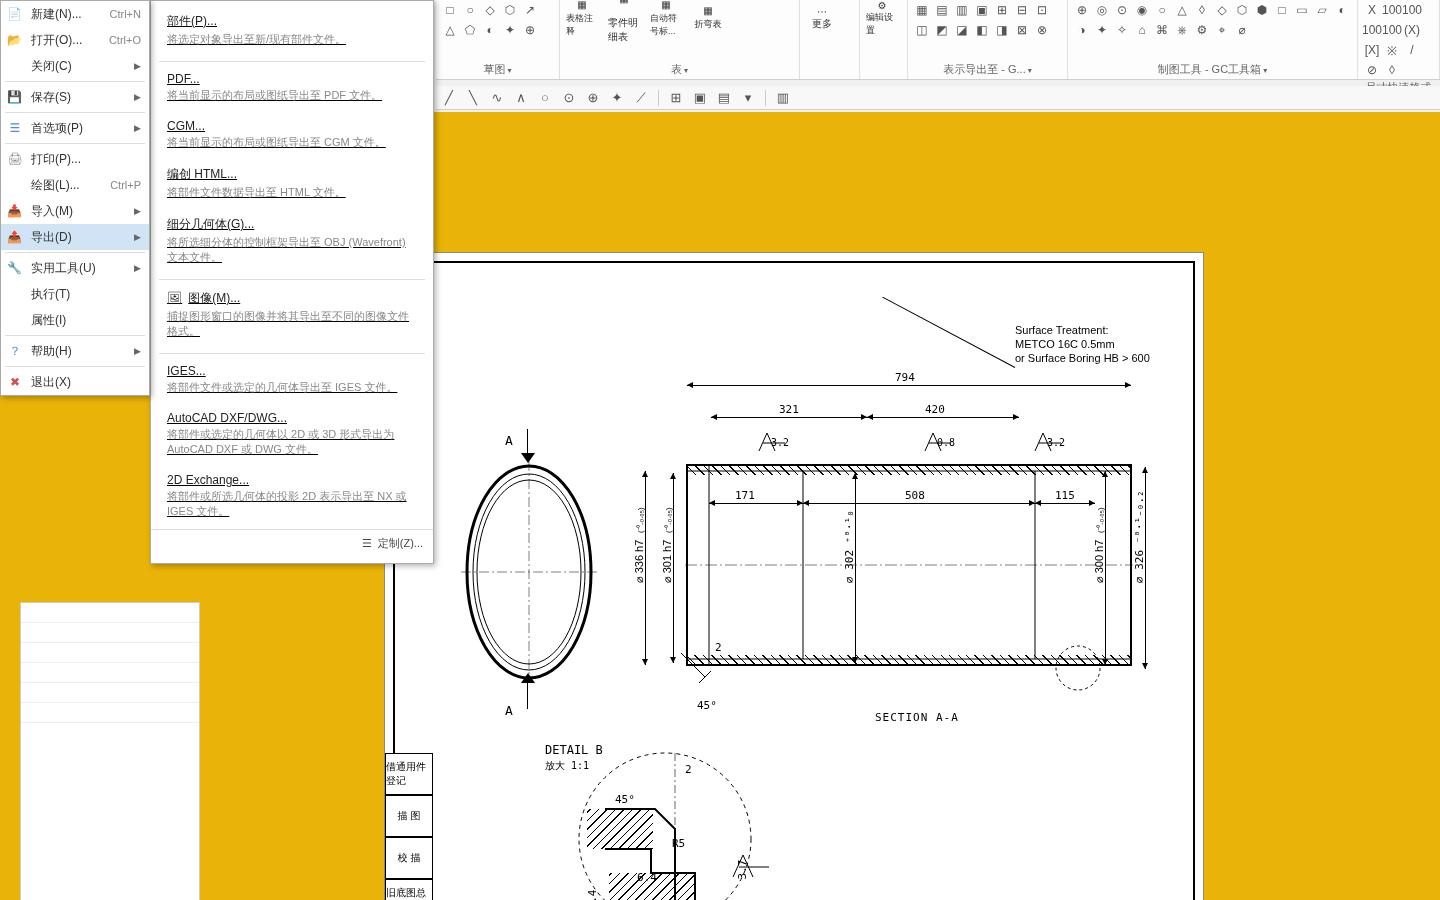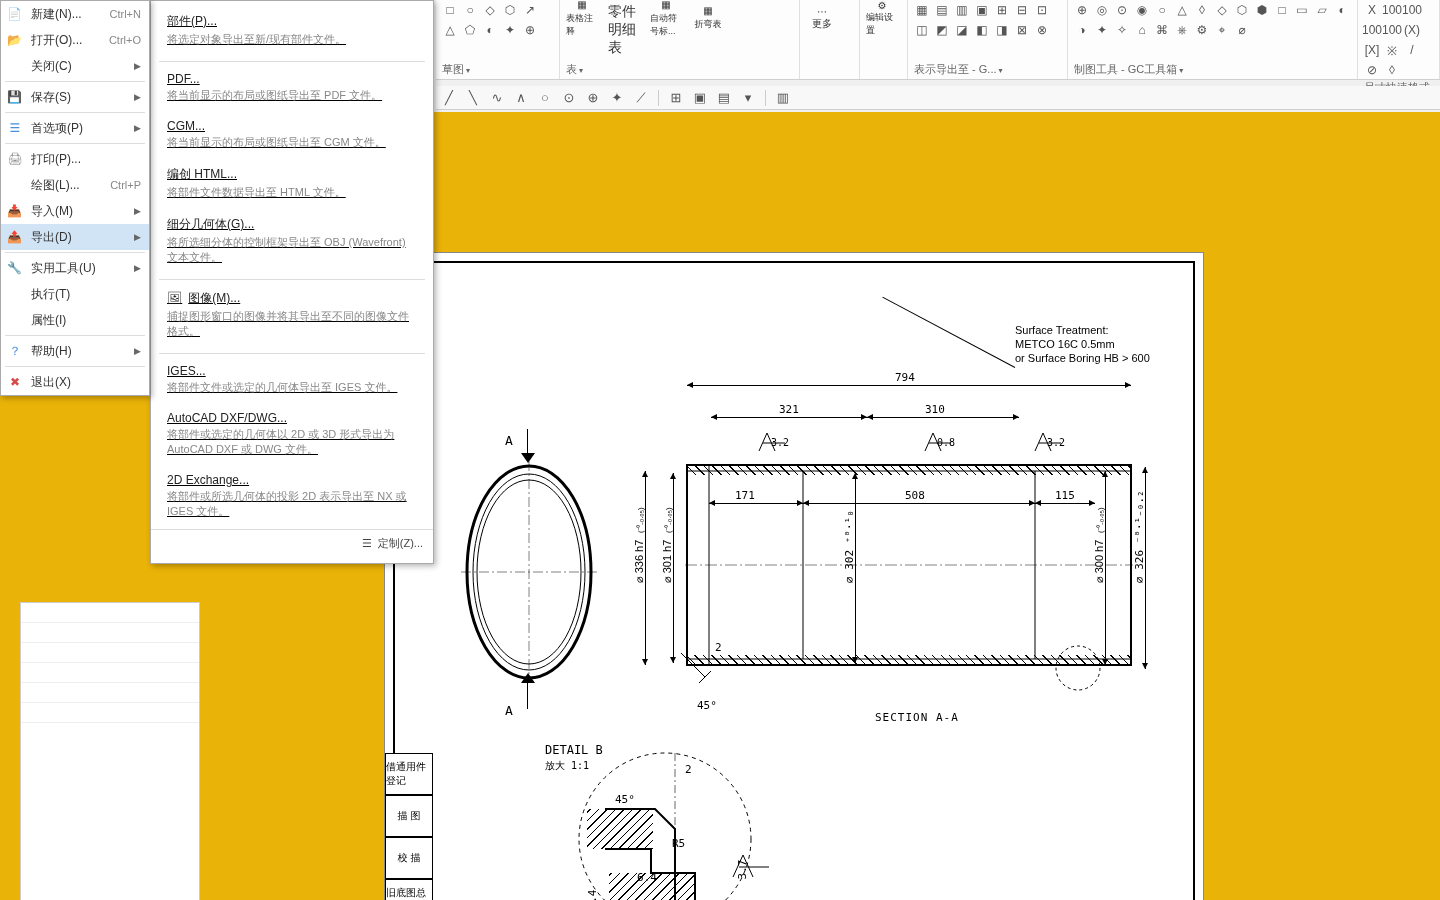--- a/index.html
+++ b/index.html
@@ -4,21 +4,21 @@
 <style>
 * { margin: 0; padding: 0; box-sizing: border-box; font-family: "Microsoft YaHei", "SimSun", sans-serif; }
 body { width: 1440px; height: 900px; background: #f0f0f0; overflow: hidden; position: relative; font-size: 12px; }
 
 
 .ribbon { position: absolute; top: 0; left: 436px; right: 0; height: 80px; background: #fdfdfd; border-bottom: 1px solid #d0d0d0; display: flex; }
 .ribbon-group { border-right: 1px solid #e0e0e0; padding: 2px 6px; display: flex; flex-direction: column; justify-content: space-between; }
 .ribbon-group-icons { display: flex; flex-wrap: wrap; gap: 4px; align-items: center; }
 .ribbon-icon { width: 16px; height: 16px; display: inline-flex; align-items: center; justify-content: center; font-size: 12px; color: #555; cursor: pointer; }
 .ribbon-icon.big { width: 32px; height: 32px; flex-direction: column; font-size: 10px; color: #333; }
-.ribbon-label { font-size: 11px; color: #666; text-align: left; padding-top: 2px; }
+.ribbon-label { font-size: 11px; color: #666; text-align: center; padding-top: 2px; }
 .ribbon-dropdown::after { content: "▾"; font-size: 8px; margin-left: 2px; color: #666; }
 
 
 .toolbar2 { position: absolute; top: 86px; left: 436px; right: 0; height: 24px; background: #f8f8f8; border-bottom: 1px solid #d0d0d0; display: flex; align-items: center; gap: 6px; padding: 0 4px; }
 .tb-icon { width: 18px; height: 18px; display: inline-flex; align-items: center; justify-content: center; color: #555; cursor: pointer; font-size: 13px; }
 .tb-sep { width: 1px; height: 16px; background: #ccc; margin: 0 2px; }
 
 
 .canvas-area { position: absolute; top: 112px; left: 0; right: 0; bottom: 0; background: #eab308; }
 .left-panel { position: absolute; top: 490px; left: 20px; width: 180px; height: 310px; background: #fff; border: 1px solid #ccc; }
@@ -81,21 +81,21 @@
         <span class="ribbon-icon">⬠</span>
         <span class="ribbon-icon">◐</span>
         <span class="ribbon-icon">✦</span>
         <span class="ribbon-icon">⊕</span>
       </div>
     <div class="ribbon-label ribbon-dropdown">草图</div>
   </div>
   <div class="ribbon-group" style="width:240px">
     <div class="ribbon-group-icons" id="rg1" style="gap:10px">
         <span class="ribbon-icon big">▦<span style="font-size:9px;margin-top:2px">表格注释</span></span>
-        <span class="ribbon-icon big">▦<span style="font-size:14px;margin-top:12px">零件明细表</span></span>
+        <span class="ribbon-icon big">▦<span style="font-size:10px;margin-top:12px">零件明细表</span></span>
         <span class="ribbon-icon big">▦<span style="font-size:9px;margin-top:2px">自动符号标...</span></span>
         <span class="ribbon-icon big">▦<span style="font-size:9px;margin-top:2px">折弯表</span></span>
       </div>
     <div class="ribbon-label ribbon-dropdown">表</div>
   </div>
   <div class="ribbon-group" style="width:60px">
     <div class="ribbon-group-icons">
         <span class="ribbon-icon big">⋯<span style="font-size:10px">更多</span></span>
       </div>
   </div>
@@ -206,21 +206,21 @@
       <div>METCO 16C 0.5mm</div>
       <div>or Surface Boring HB &gt; 600</div>
     </div>
     <div class="dim-line" style="top:114px; left:480px; width:150px; height:1px; transform:rotate(28deg); transform-origin:right center"></div>
 
     <div class="dim-text" style="top:118px; left:510px">794</div>
     <div class="dim-arrow" style="top:132px; left:302px; width:444px"></div>
 
     <div class="dim-text" style="top:150px; left:394px">321</div>
     <div class="dim-arrow" style="top:164px; left:326px; width:156px"></div>
-    <div class="dim-text" style="top:150px; left:540px">310</div>
+    <div class="dim-text" style="top:150px; left:540px">420</div>
     <div class="dim-arrow" style="top:164px; left:482px; width:152px"></div>
 
     <div class="dim-text" style="top:184px; left:386px; font-size:10px">3.2</div>
     <svg style="position:absolute; top:178px; left:372px" width="30" height="22">
         <path d="M2 20 L10 2 L18 20 M6 12 L28 12" stroke="#000" fill="none"></path>
       </svg>
     <div class="dim-text" style="top:184px; left:552px; font-size:10px">0.8</div>
     <svg style="position:absolute; top:178px; left:538px" width="30" height="22">
         <path d="M2 20 L10 2 L18 20 M6 12 L28 12" stroke="#000" fill="none"></path>
       </svg>

